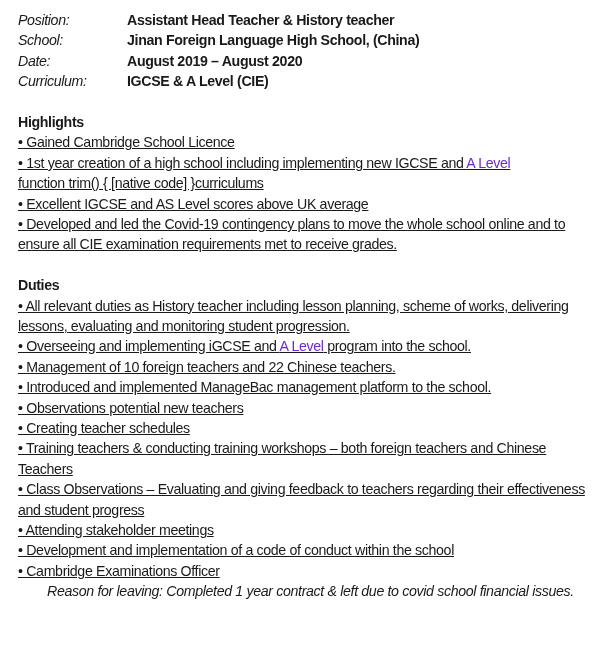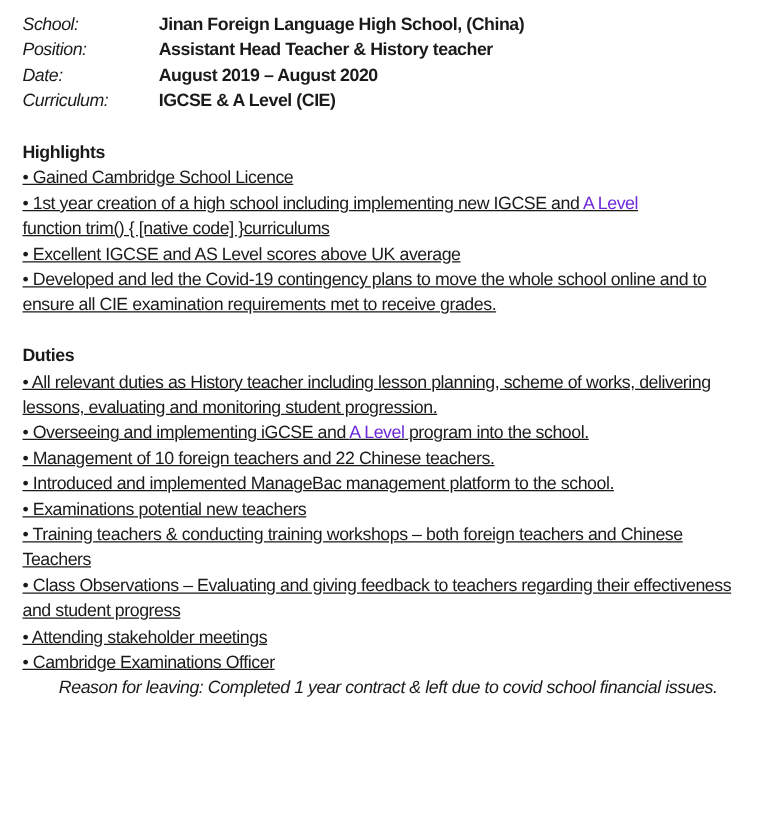--- a/index.html
+++ b/index.html
@@ -21,26 +21,26 @@
   .reason { font-style: italic; text-align: center; padding-left: 0; white-space: normal; line-height: 20.4px; }
   .wrap { white-space: normal; line-height: 20.4px; text-decoration: underline; }
 </style>
 </head>
 <body>
 
 <div class="page">
 
   <div>
     <div class="line meta-row">
+      <span class="meta-label">Position:</span>
+      <span class="meta-value">Assistant Head Teacher &amp; History teacher</span>
+    </div>
+    <div class="line meta-row">
       <span class="meta-label">School:</span>
       <span class="meta-value">Jinan Foreign Language High School, (China)</span>
-    </div>
-    <div class="line meta-row">
-      <span class="meta-label">Position:</span>
-      <span class="meta-value">Assistant Head Teacher &amp; History teacher</span>
     </div>
     <div class="line meta-row">
       <span class="meta-label">Date:</span>
       <span class="meta-value">August 2019 – August 2020</span>
     </div>
     <div class="line meta-row">
       <span class="meta-label">Curriculum:</span>
       <span class="meta-value">IGCSE &amp; A Level (CIE)</span>
     </div>
   </div>
@@ -56,21 +56,23 @@
   </div>
 
   <div class="blank"></div>
 
   <div>
     <div class="line section-title">Duties</div>
     <div class="wrap"><span>• All relevant duties as History teacher including lesson planning, scheme of works, delivering lessons, evaluating and monitoring student progression.</span></div>
     <div class="wrap"><span>• Overseeing and implementing iGCSE and </span><span class="muted">A Level</span><span> program into the school.</span></div>
     <div class="wrap"><span>• Management of 10 foreign teachers and 22 Chinese teachers.</span></div>
     <div class="wrap"><span>• Introduced and implemented ManageBac management platform to the school.</span></div>
-    <div class="wrap"><span>• Examinations potential new teachers</span></div>
+    <div class="wrap"><span>• Observations potential new teachers</span></div>
+    <div class="wrap"><span>• Creating teacher schedules</span></div>
     <div class="wrap"><span>• Training teachers &amp; conducting training workshops – both foreign teachers and Chinese Teachers</span></div>
     <div class="wrap"><span>• Class Observations – Evaluating and giving feedback to teachers regarding their effectiveness and student progress</span></div>
     <div class="wrap"><span>• Attending stakeholder meetings</span></div>
+    <div class="wrap"><span>• Development and implementation of a code of conduct within the school</span></div>
     <div class="wrap"><span>• Cambridge Examinations Officer</span></div>
   </div>
 
   <div class="reason">Reason for leaving:  Completed 1 year contract &amp; left due to covid school financial issues.</div>
 </div>
 
 </body></html>

